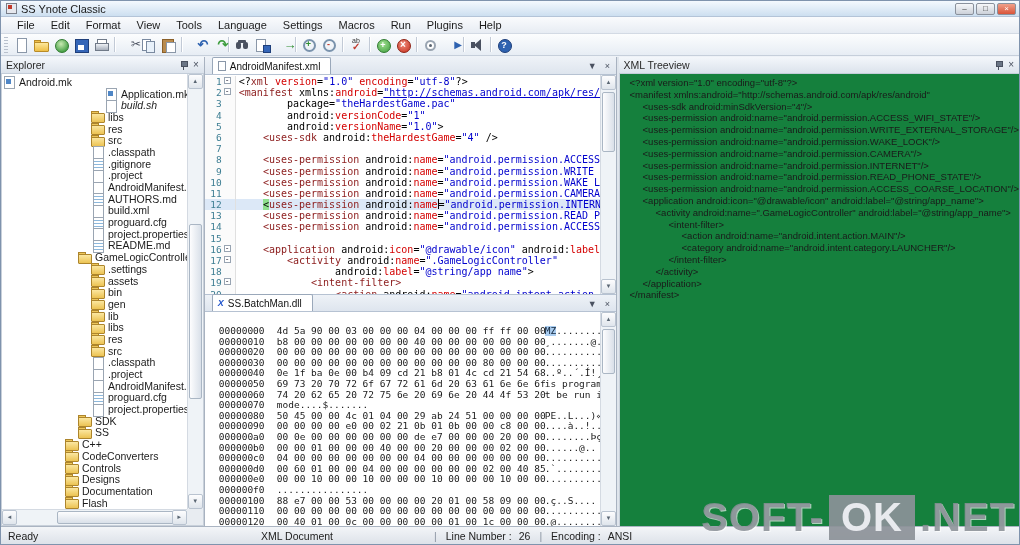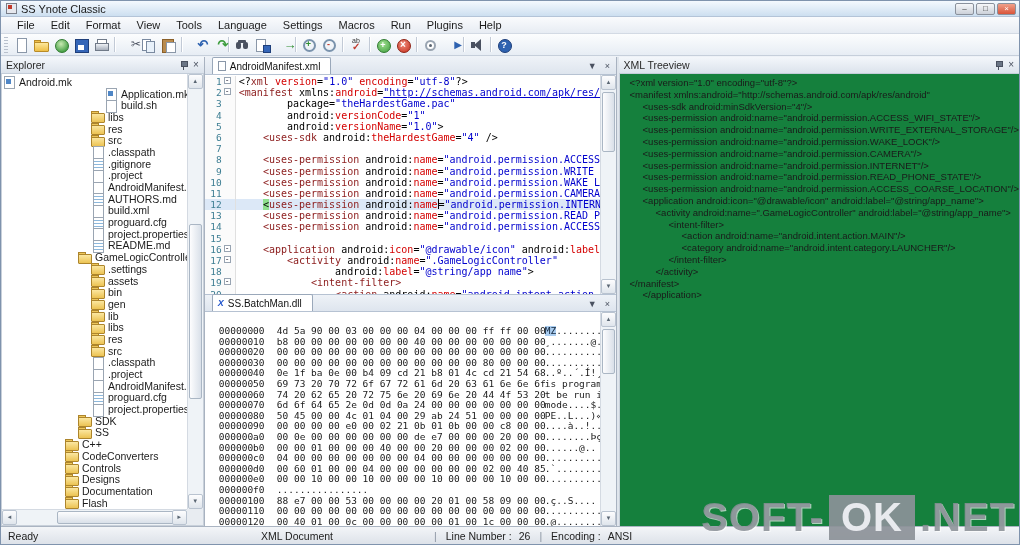--- a/index.html
+++ b/index.html
@@ -291,21 +291,21 @@
       <div class="explorer-body">
         <div class="tree" id="explorer-tree">
             <div class="tree-row" style="">
               <span class="fic fic-file-mk"></span>
               <span class="tree-label">Android.mk</span>
             </div>
             <div class="tree-row" style="padding-left: 102px;">
               <span class="fic fic-file-mk"></span>
               <span class="tree-label">Application.mk</span>
             </div>
-            <div class="tree-row" style="padding-left: 102px;">
+            <div class="tree-row" style="padding-left: 102px; font-style: italic;">
               <span class="fic fic-file"></span>
               <span class="tree-label">build.sh</span>
             </div>
             <div class="tree-row" style="padding-left: 89px;">
               <span class="fic fic-folder"></span>
               <span class="tree-label">libs</span>
             </div>
             <div class="tree-row" style="padding-left: 89px;">
               <span class="fic fic-folder"></span>
               <span class="tree-label">res</span>
@@ -539,21 +539,20 @@
               <span class="hex-bytes">69 73 20 70 72 6f 67 72 61 6d 20 63 61 6e 6e 6f</span>
               <span class="hex-ascii">is program canno</span>
             </div>
             <div class="hex-row">
               <span class="hex-addr">00000060</span>
               <span class="hex-bytes">74 20 62 65 20 72 75 6e 20 69 6e 20 44 4f 53 20</span>
               <span class="hex-ascii">t be run in DOS </span>
             </div>
             <div class="hex-row">
               <span class="hex-addr">00000070</span>
-              <span class="hex-bytes">6d 6f 64 65 2e 0d 0d 0a 24 00 00 00 00 00 00 00</span>
               <span class="hex-ascii">mode....$.......</span>
             </div>
             <div class="hex-row">
               <span class="hex-addr">00000080</span>
               <span class="hex-bytes">50 45 00 00 4c 01 04 00 29 ab 24 51 00 00 00 00</span>
               <span class="hex-ascii">PE..L...)«$Q....</span>
             </div>
             <div class="hex-row">
               <span class="hex-addr">00000090</span>
               <span class="hex-bytes">00 00 00 00 e0 00 02 21 0b 01 0b 00 00 c8 00 00</span>
@@ -633,22 +632,22 @@
           <div class="xmlt-row" style="padding-left: 23px;">&lt;uses-permission android:name="android.permission.INTERNET"/&gt;</div>
           <div class="xmlt-row" style="padding-left: 23px;">&lt;uses-permission android:name="android.permission.READ_PHONE_STATE"/&gt;</div>
           <div class="xmlt-row" style="padding-left: 23px;">&lt;uses-permission android:name="android.permission.ACCESS_COARSE_LOCATION"/&gt;</div>
           <div class="xmlt-row" style="padding-left: 23px;">&lt;application android:icon="@drawable/icon" android:label="@string/app_name"&gt;</div>
           <div class="xmlt-row" style="padding-left: 36px;">&lt;activity android:name=".GameLogicController" android:label="@string/app_name"&gt;</div>
           <div class="xmlt-row" style="padding-left: 49px;">&lt;intent-filter&gt;</div>
           <div class="xmlt-row" style="padding-left: 62px;">&lt;action android:name="android.intent.action.MAIN"/&gt;</div>
           <div class="xmlt-row" style="padding-left: 62px;">&lt;category android:name="android.intent.category.LAUNCHER"/&gt;</div>
           <div class="xmlt-row" style="padding-left: 49px;">&lt;/intent-filter&gt;</div>
           <div class="xmlt-row" style="padding-left: 36px;">&lt;/activity&gt;</div>
+          <div class="xmlt-row" style="padding-left: 23px;">&lt;/application&gt;</div>
           <div class="xmlt-row" style="padding-left: 10px;">&lt;/manifest&gt;</div>
-          <div class="xmlt-row" style="padding-left: 23px;">&lt;/application&gt;</div>
         </div>
     </div>
   </div>
 
   <div class="statusbar">
     <span class="st-cell st-ready">Ready</span>
     <span class="st-cell st-doc">XML Document</span>
     <span class="st-sep">|</span>
     <span class="st-cell">Line Number :</span>
     <span class="st-cell" style="padding-left:0">26</span>

